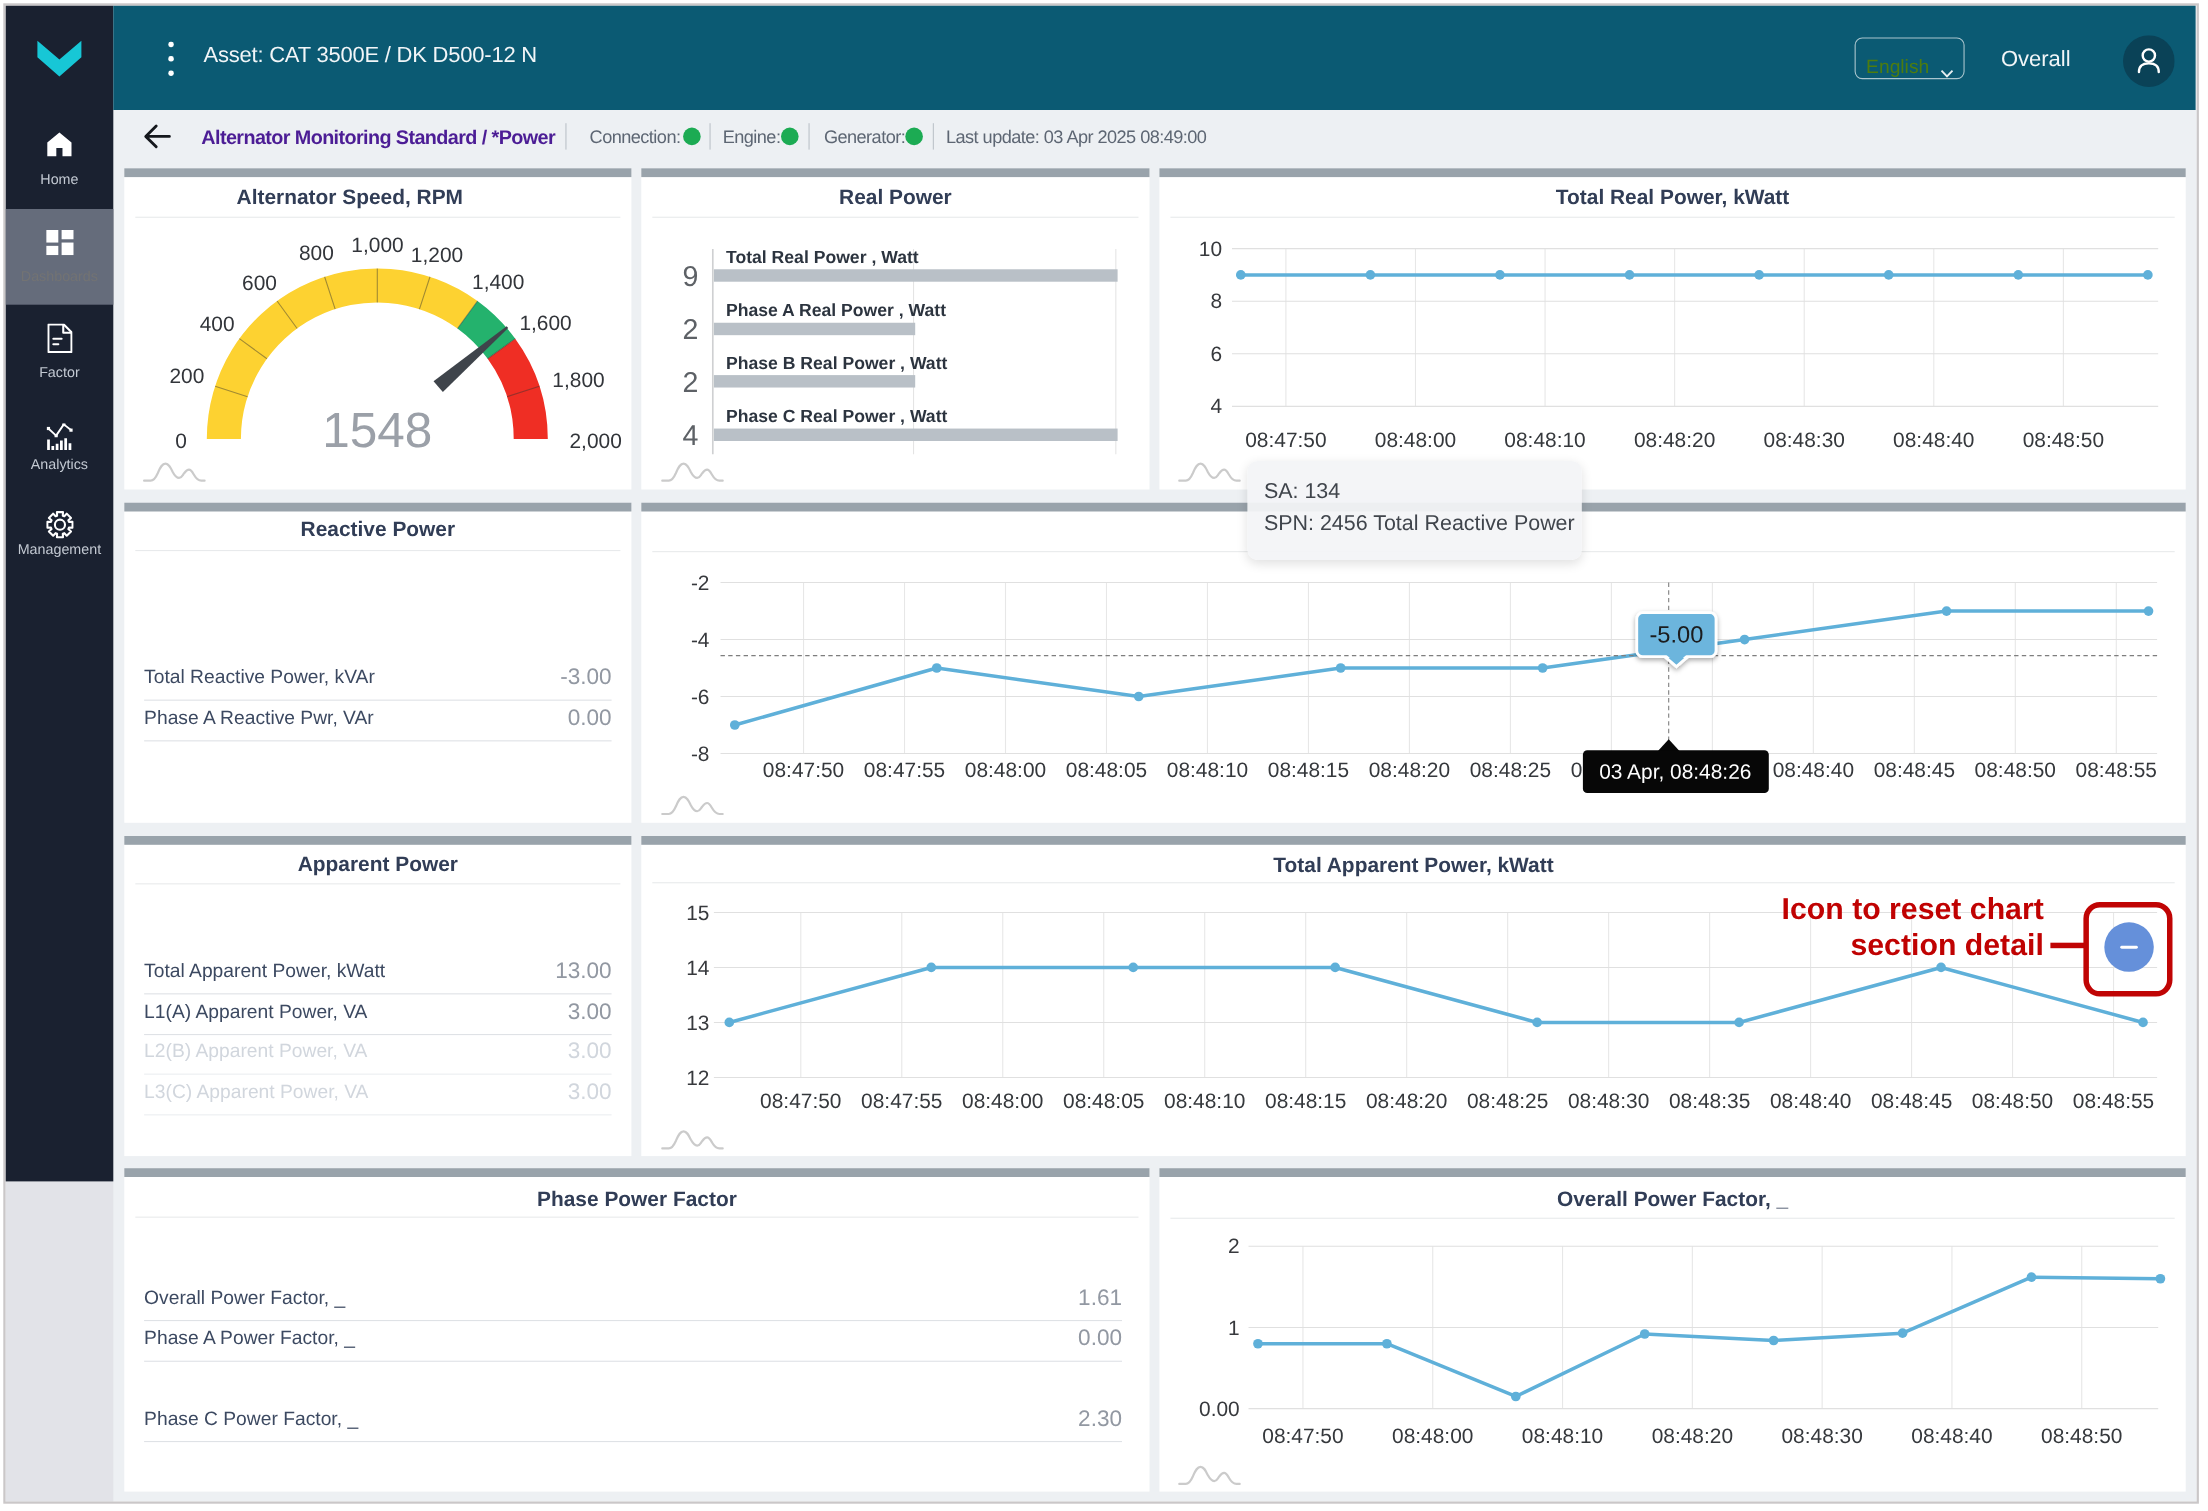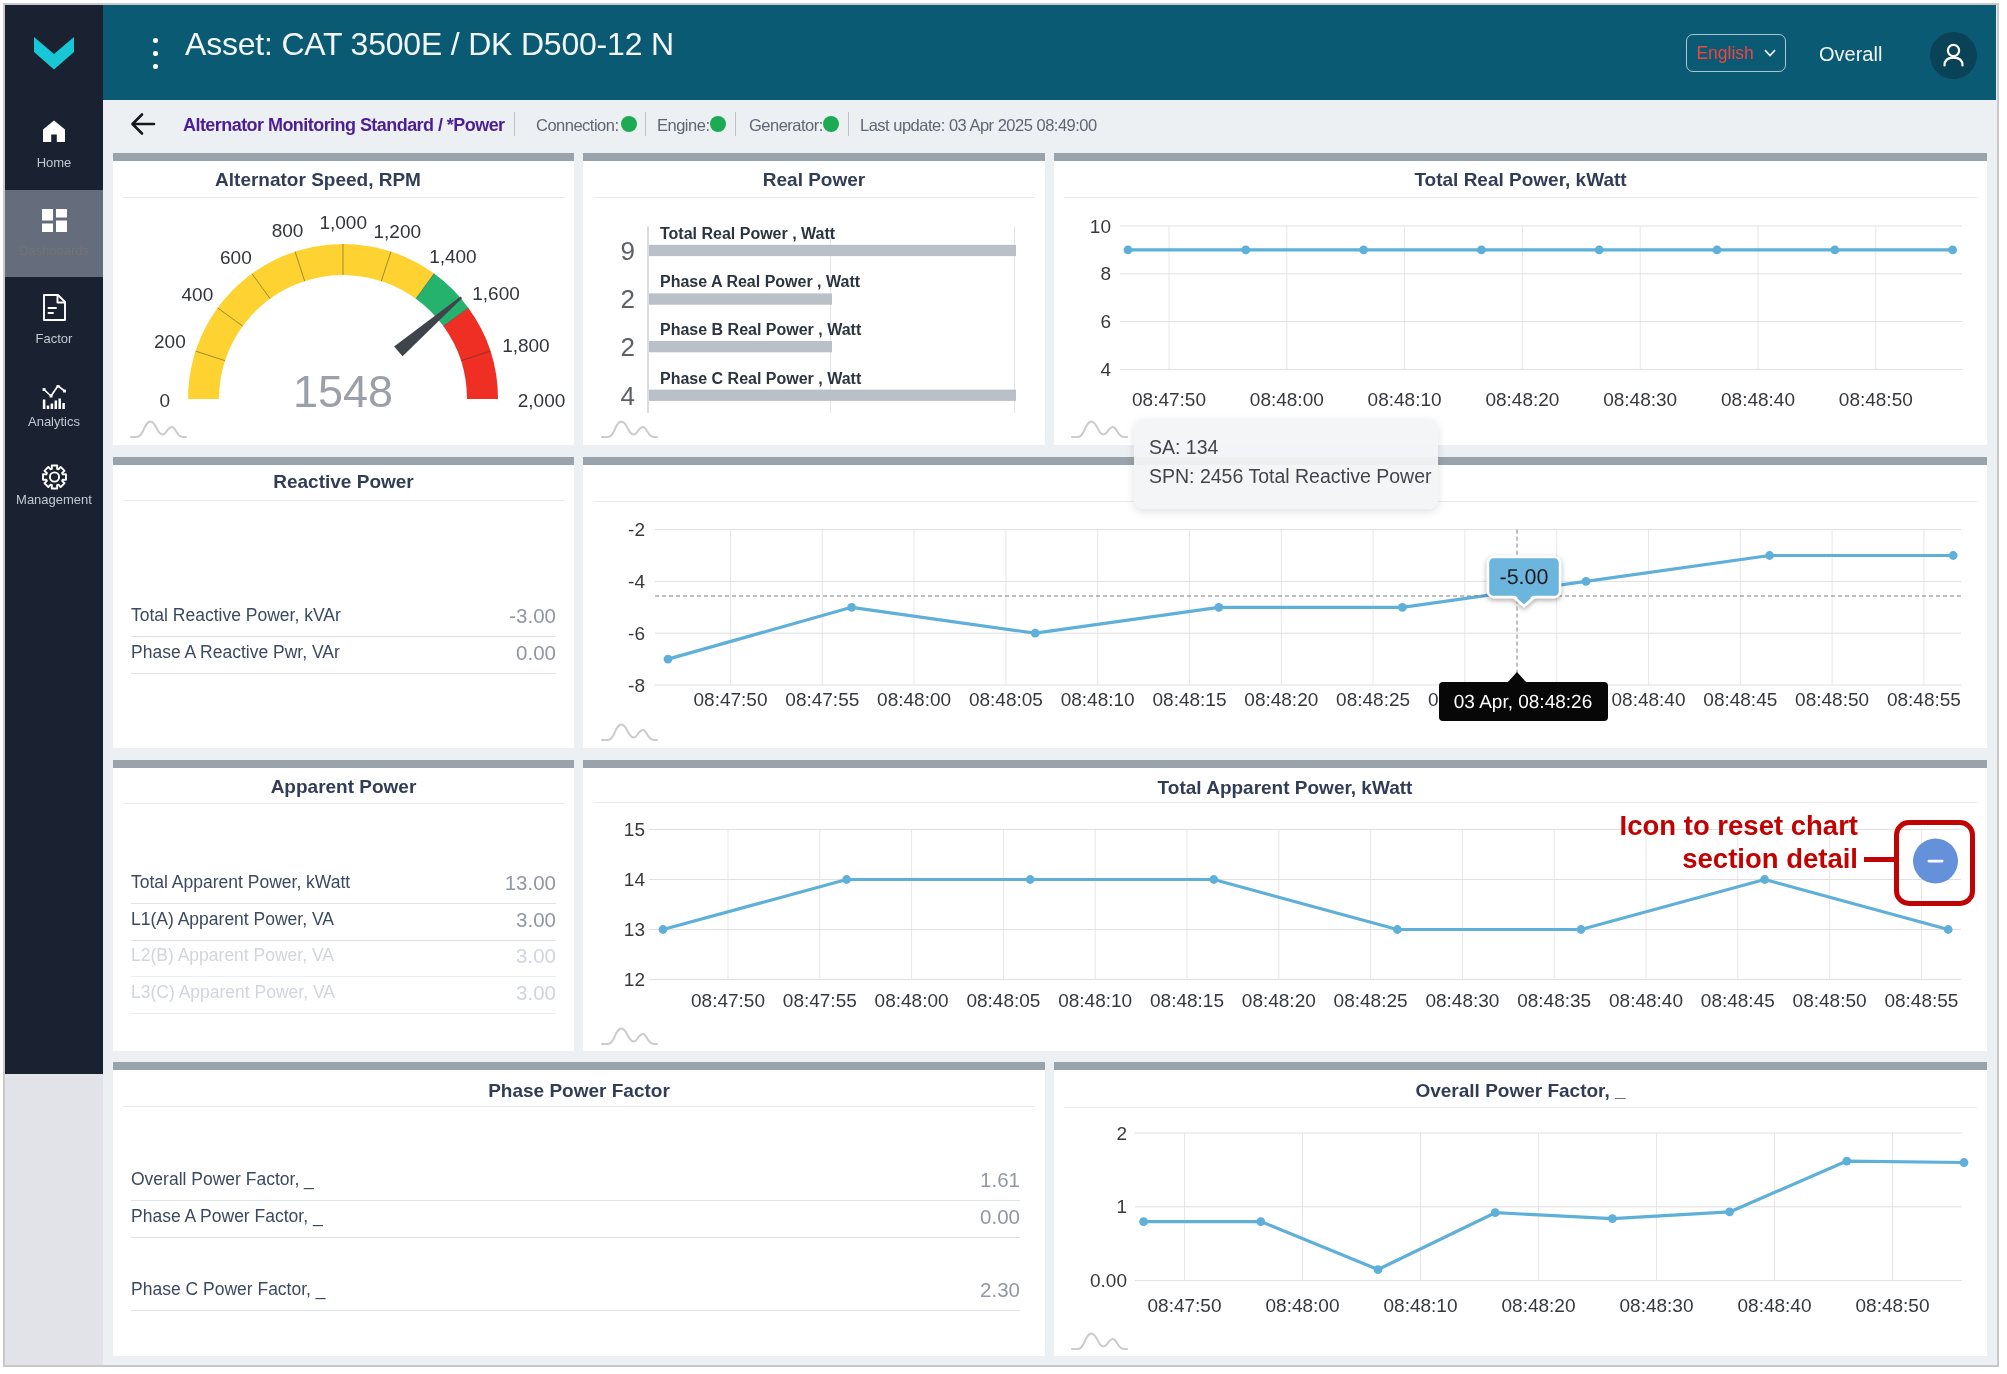--- a/index.html
+++ b/index.html
@@ -69,22 +69,22 @@
   <circle cx="12.5" cy="13" r="4.6"></circle>
   </g>
 </svg>
 <div class="slabel" style="top:492px">Management</div>
 
 <div class="abs" style="left:153px;top:38px;width:5px">
   <div style="width:4.5px;height:4.5px;border-radius:50%;background:#fff;margin-bottom:8.5px"></div>
   <div style="width:4.5px;height:4.5px;border-radius:50%;background:#fff;margin-bottom:8.5px"></div>
   <div style="width:4.5px;height:4.5px;border-radius:50%;background:#fff"></div>
 </div>
-<div class="abs hdrtxt" style="left:185px;top:26px;font-size:32px;letter-spacing:-0.2px;">Asset: CAT 3500E / DK D500-12 N</div>
-<div class="abs" style="left:1686px;top:34px;width:100px;height:38px;border:1.5px solid rgba(255,255,255,0.65);border-radius:7px;display:flex;align-items:center;justify-content:center;color:#ef4444;font-size:17.5px;">English&nbsp;&nbsp;<svg width="12" height="8" viewBox="0 0 12 8">
+<div class="abs hdrtxt" style="left:185px;top:39px;font-size:20px;letter-spacing:-0.2px;">Asset: CAT 3500E / DK D500-12 N</div>
+<div class="abs" style="left:1686px;top:34px;width:100px;height:38px;border:1.5px solid rgba(255,255,255,0.65);border-radius:7px;display:flex;align-items:flex-end;justify-content:center;color:#4d7c0f;font-size:17.5px;">English&nbsp;&nbsp;<svg width="12" height="8" viewBox="0 0 12 8">
         <path d="M1 1.2 L6 6.5 L11 1.2" fill="none" stroke="#e8eff1" stroke-width="1.7"></path>
       </svg></div>
 <div class="abs hdrtxt" style="left:1819px;top:43px;font-size:20px;">Overall</div>
 <svg class="abs" style="left:1930px;top:32px" width="47" height="47" viewBox="0 0 47 47">
   <circle cx="23.5" cy="23.5" r="23.5" fill="#0a4257"></circle>
   <circle cx="23.5" cy="18.5" r="5.6" fill="none" stroke="#fff" stroke-width="2.2"></circle>
   <path d="M14.5 33.5 C14.5 27.5 18.5 25.6 23.5 25.6 C28.5 25.6 32.5 27.5 32.5 33.5" fill="none" stroke="#fff" stroke-width="2.2" stroke-linecap="round"></path>
 </svg>
 
 <svg class="abs" style="left:130px;top:112px" width="26" height="24" viewBox="0 0 26 24">

